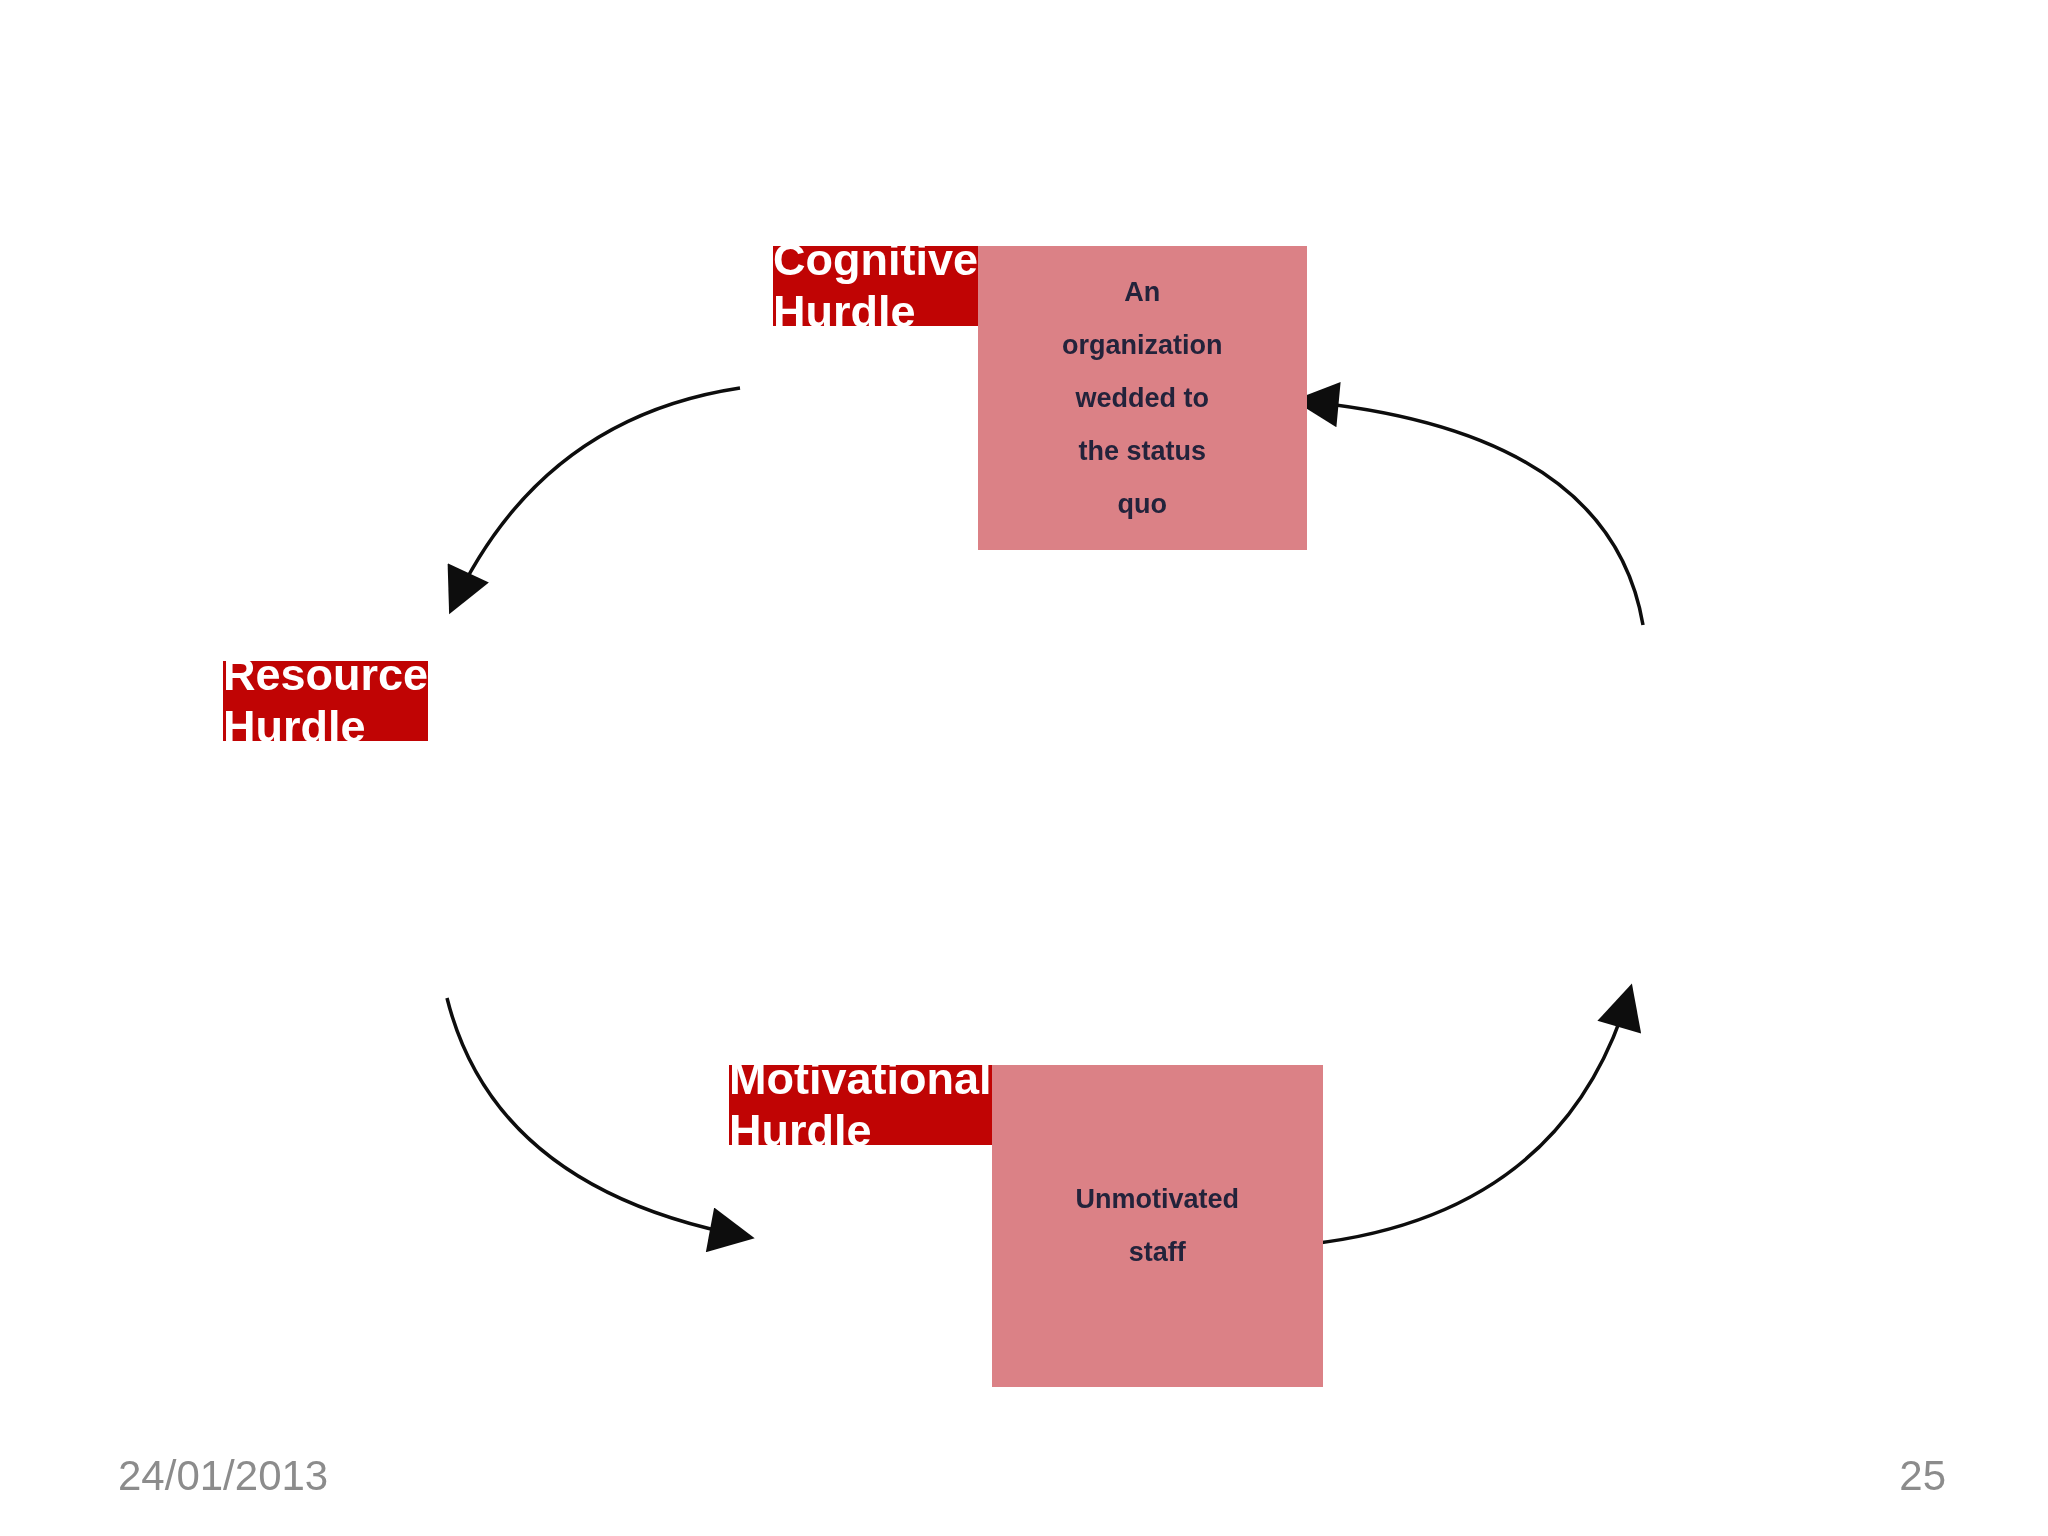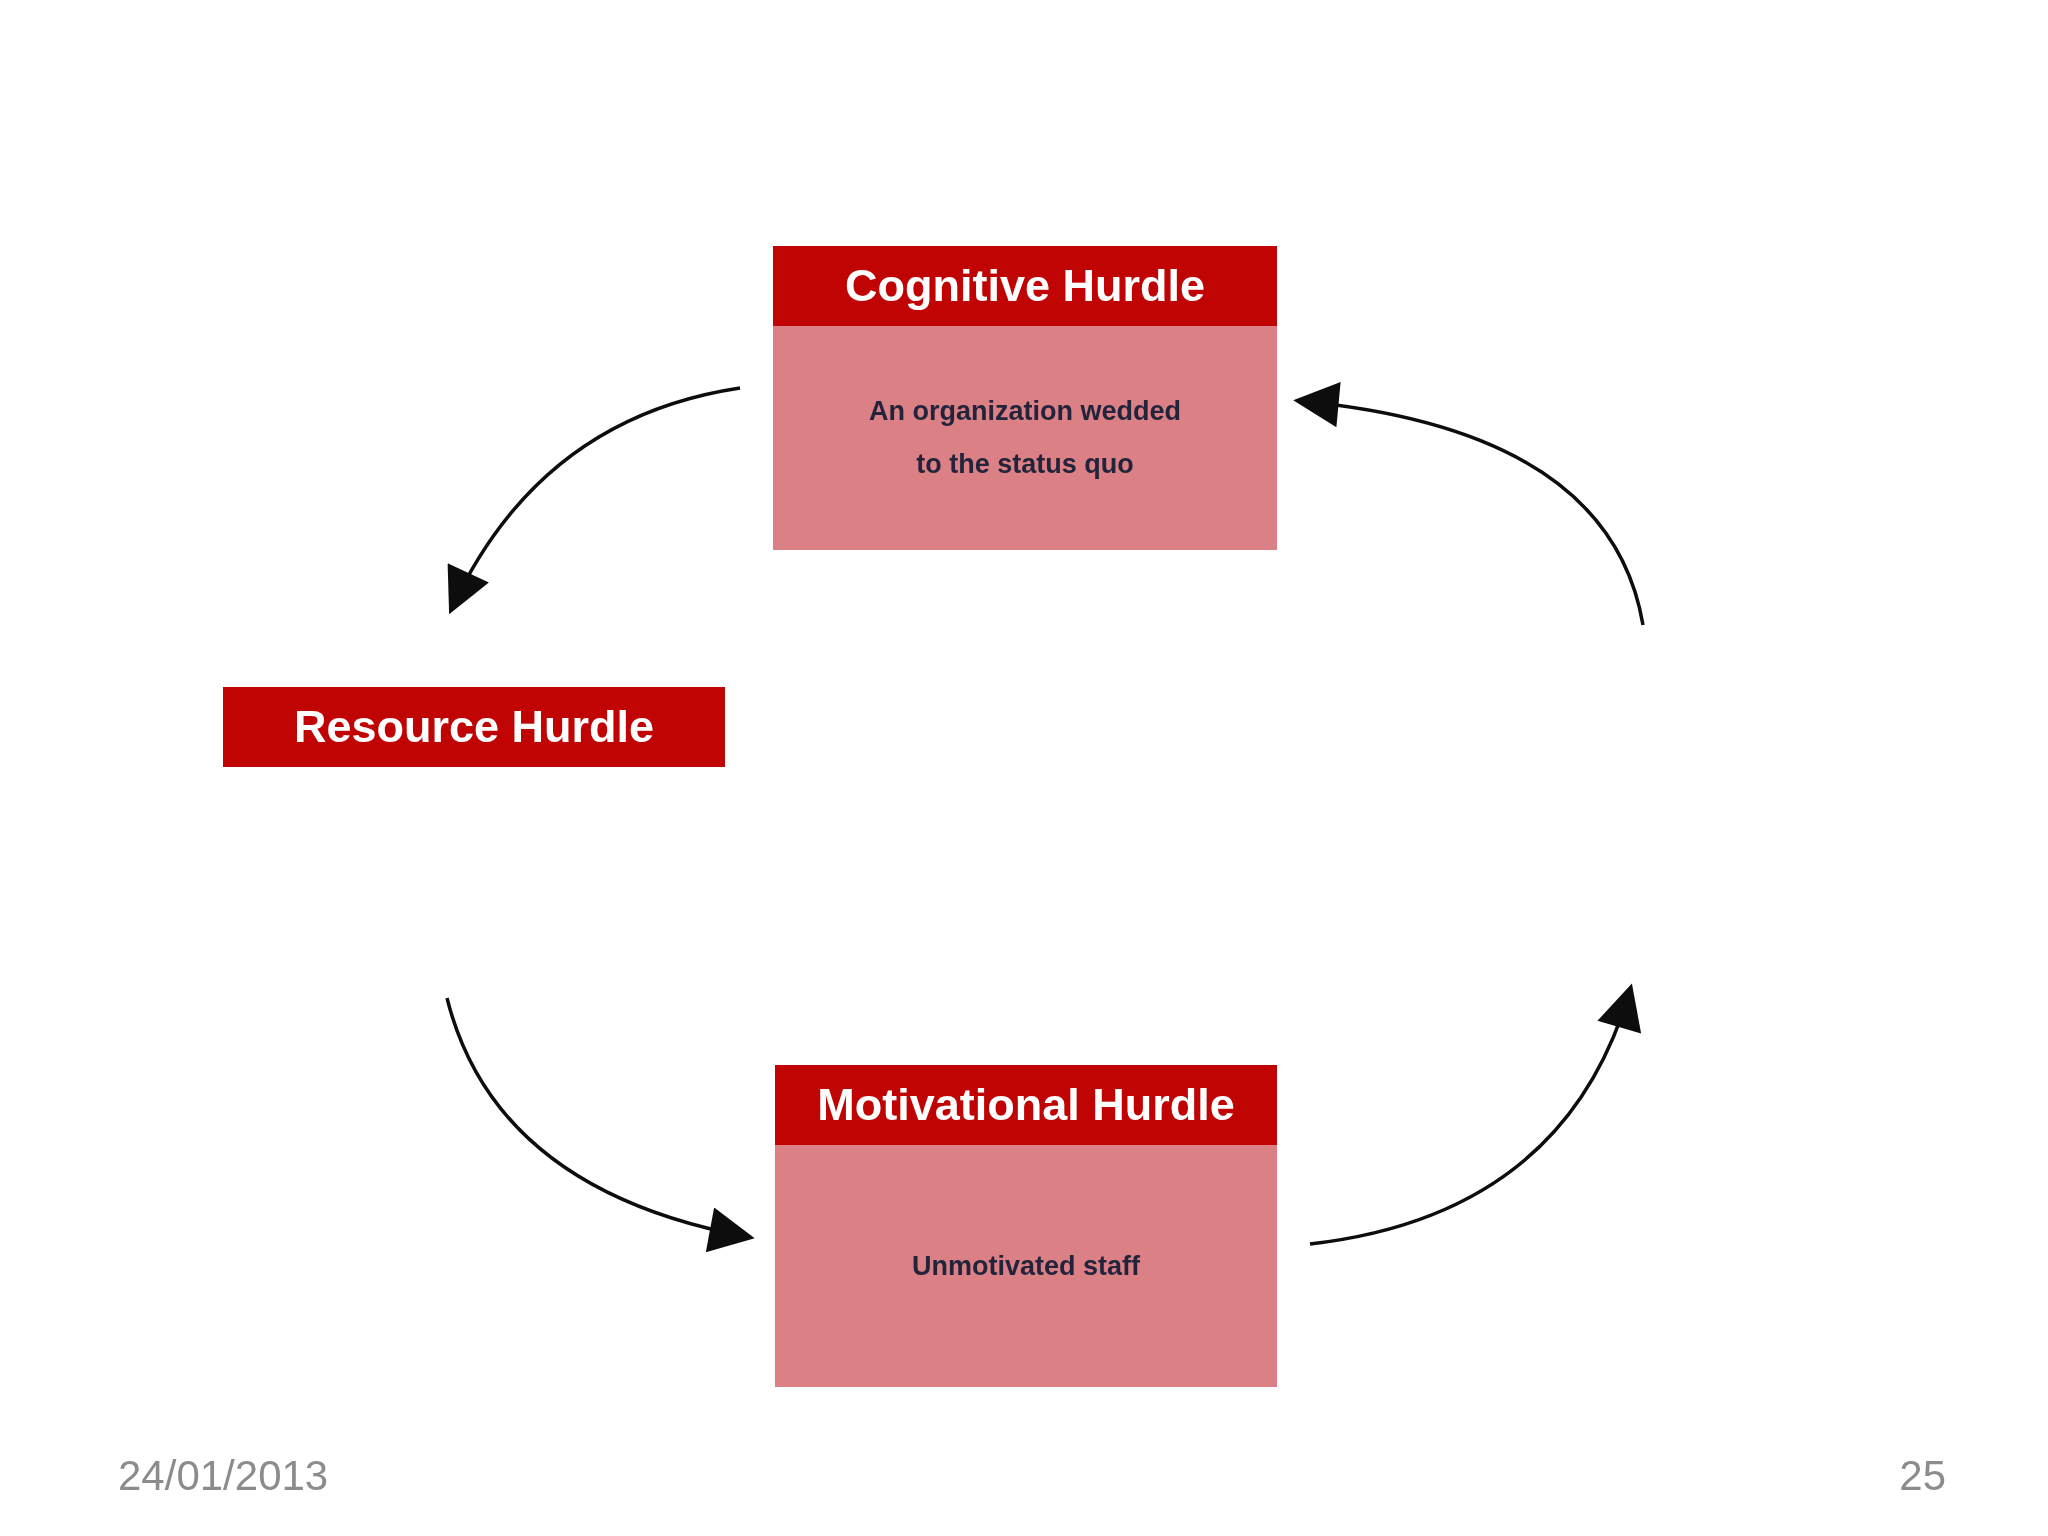--- a/index.html
+++ b/index.html
@@ -21,21 +21,21 @@
     top: 0;
     width: 2048px;
     height: 1536px;
     pointer-events: none;
   }
   .hurdle-box {
     position: absolute;
     box-sizing: border-box;
     border: 3px solid rgba(255,255,255,0.45);
     display: flex;
-    flex-direction: column;
+    flex-direction: row;
   }
   .box-header {
     height: 80px;
     flex: 0 0 80px;
     background: var(--header-bg, #c00404);
     color: var(--header-text, #ffffff);
     font-size: 45px;
     font-weight: bold;
     display: flex;
     align-items: center;
@@ -49,21 +49,21 @@
     font-size: 27px;
     font-weight: bold;
     line-height: 53px;
     display: flex;
     align-items: center;
     justify-content: center;
     text-align: center;
     padding: 0 84px;
   }
   #box-cognitive    { left: 770px;  top: 243px;  width: 510px; height: 310px; }
-  #box-resource     { left: 220px;  top: 684px;  width: 508px; height: 310px; }
+  #box-resource     { left: 220px;  top: 658px;  width: 508px; height: 310px; }
   #box-political    { left: 1380px; top: 655px;  width: 508px; height: 313px; }
   #box-motivational { left: 772px;  top: 1062px; width: 508px; height: 328px; justify-content: center; }
 
   .footer-text {
     position: absolute;
     color: var(--footer-text, #8c8c8c);
     font-size: 42px;
     font-weight: normal;
   }
   #footer-date { left: 118px; top: 1452px; }

